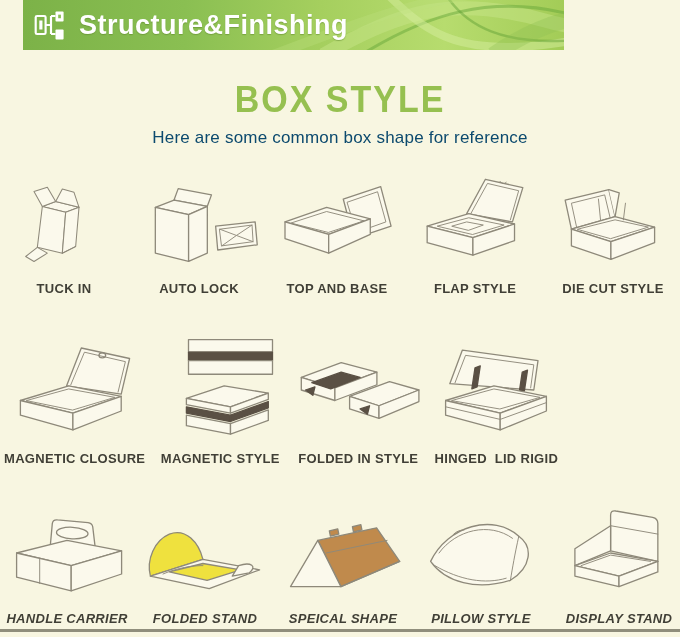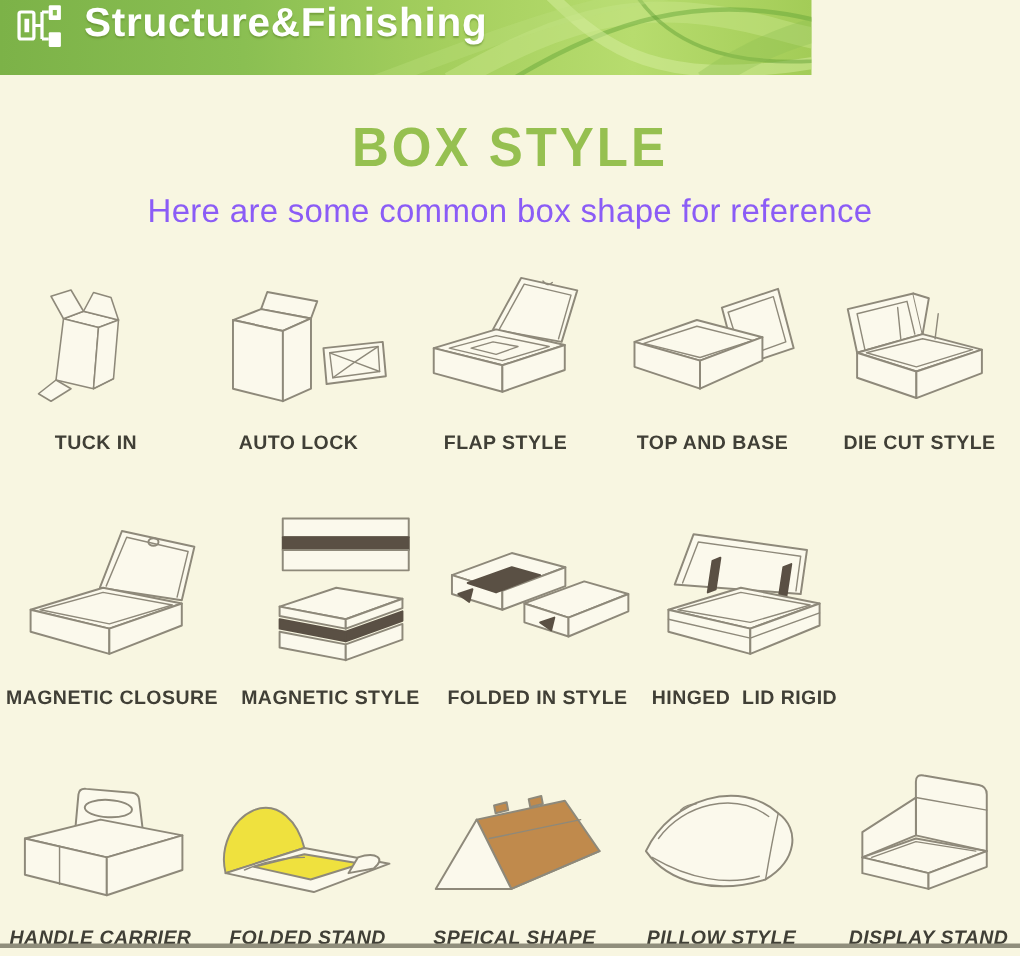--- a/index.html
+++ b/index.html
@@ -5,35 +5,35 @@
   html,body{margin:0;padding:0;}
   body{
     width:680px;height:637px;position:relative;overflow:hidden;
     background:#f8f6e1;
     font-family:"Liberation Sans","DejaVu Sans",sans-serif;
   }
   
   .banner{
     position:relative;width:541px;height:50px;
     background:linear-gradient(90deg,#7cb248 0%,#8abf52 30%,#a5cf5e 55%,#b7dc6e 78%,#a3cc57 100%);
-    display:flex;align-items:flex-start;overflow:hidden;
+    display:flex;align-items:center;overflow:hidden;margin-left:23px;
   }
   .banner svg.swirls{position:absolute;top:0;left:0;width:680px;height:50px;}
   .banner .logo{position:relative;margin-left:10px;width:36px;height:34px;flex:0 0 auto;}
   .banner .title{
     position:relative;color:#fff;font-size:27px;font-weight:bold;margin-left:10px;
     letter-spacing:0.5px;text-shadow:0 1px 1px rgba(90,130,40,.5);
   }
   
   .section-title{
     margin-top:32px;text-align:center;font-size:34px;font-weight:800;
     color:#96c050;letter-spacing:2px;line-height:1;transform:scaleY(1.08);
   }
   .section-subtitle{
-    margin-top:12px;text-align:center;font-size:22px;color:#8b5cf6;letter-spacing:.2px;
+    margin-top:12px;text-align:center;font-size:17px;color:#0c4a6e;letter-spacing:.2px;
   }
   
   .grid{
     display:grid;grid-template-columns:repeat(5,1fr);
     padding:14px 4px 0 4px;
     gap:12px;
   }
   .cell{
     display:flex;flex-direction:column;align-items:center;justify-content:flex-end;
   }
@@ -112,42 +112,42 @@
       <path class="face" d="M50,41 L68,33 L68,78 L50,86 Z"></path>
       <path class="face" d="M76,52 L114,48 L116,70 L78,75 Z"></path>
       <path class="thin" d="M80,55 L111,51 L112,67 L82,71 Z"></path>
       <path class="thin" d="M80,55 L96,61 L111,51 M82,71 L96,61 L112,67"></path>
     </svg>
     <div class="label">AUTO LOCK</div>
   </div>
 
   <div class="cell">
     <svg class="art" width="126" height="104" viewBox="0 0 120 100">
+      <path class="face" d="M66,26 L102,14 L112,52 L76,64 Z"></path>
+      <path class="thin" d="M70,29 L99,19 L107,48 L79,58 Z"></path>
+      <path class="face" d="M10,48 L50,34 L92,45 L52,60 Z"></path>
+      <path class="thin" d="M16,49 L50,38 L86,47 L52,58 Z"></path>
+      <path class="face" d="M10,48 L52,60 L52,78 L10,64 Z"></path>
+      <path class="face" d="M52,60 L92,45 L92,60 L52,78 Z"></path>
+    </svg>
+    <div class="label">TOP AND BASE</div>
+  </div>
+
+  <div class="cell">
+    <svg class="art" width="126" height="104" viewBox="0 0 120 100">
       <path class="face" d="M52,40 L70,7 L106,15 L96,48 Z"></path>
       <path class="thin" d="M56,40 L72,11 L102,18 L94,46"></path>
       <path class="thin" d="M84,9 q3,4 6,1"></path>
       <path class="face" d="M14,52 L54,40 L98,50 L58,63 Z"></path>
       <path class="face" d="M14,52 L58,63 L58,80 L14,68 Z"></path>
       <path class="face" d="M58,63 L98,50 L98,66 L58,80 Z"></path>
       <path class="thin" d="M24,52 L54,44 L88,51 L58,60 Z"></path>
       <path class="thin" d="M38,52 L52,48 L68,51 L54,56 Z"></path>
     </svg>
     <div class="label">FLAP STYLE</div>
-  </div>
-
-  <div class="cell">
-    <svg class="art" width="126" height="104" viewBox="0 0 120 100">
-      <path class="face" d="M66,26 L102,14 L112,52 L76,64 Z"></path>
-      <path class="thin" d="M70,29 L99,19 L107,48 L79,58 Z"></path>
-      <path class="face" d="M10,48 L50,34 L92,45 L52,60 Z"></path>
-      <path class="thin" d="M16,49 L50,38 L86,47 L52,58 Z"></path>
-      <path class="face" d="M10,48 L52,60 L52,78 L10,64 Z"></path>
-      <path class="face" d="M52,60 L92,45 L92,60 L52,78 Z"></path>
-    </svg>
-    <div class="label">TOP AND BASE</div>
   </div>
 
   <div class="cell">
     <svg class="art" width="126" height="104" viewBox="0 0 120 100">
       <path class="face" d="M20,55 L14,27 L56,17 L62,43 Z"></path>
       <path class="thin" d="M25,53 L20,30 L52,22 L57,43"></path>
       <path class="face" d="M62,43 L66,20 L56,17"></path>
       <path class="face" d="M20,55 L62,43 L100,53 L58,67 Z"></path>
       <path class="thin" d="M26,55 L62,46 L94,53 L58,64 Z"></path>
       <path class="thin" d="M48,46 L46,26 M70,46 L72,30"></path>

